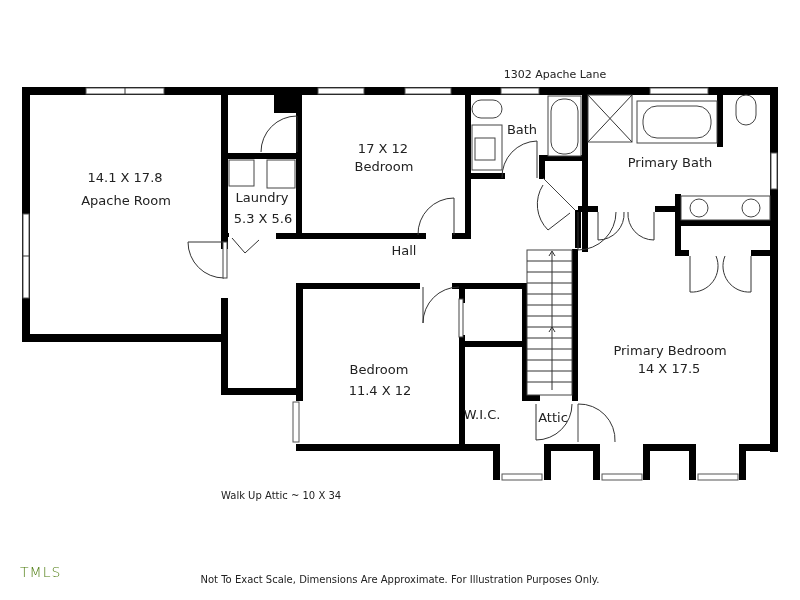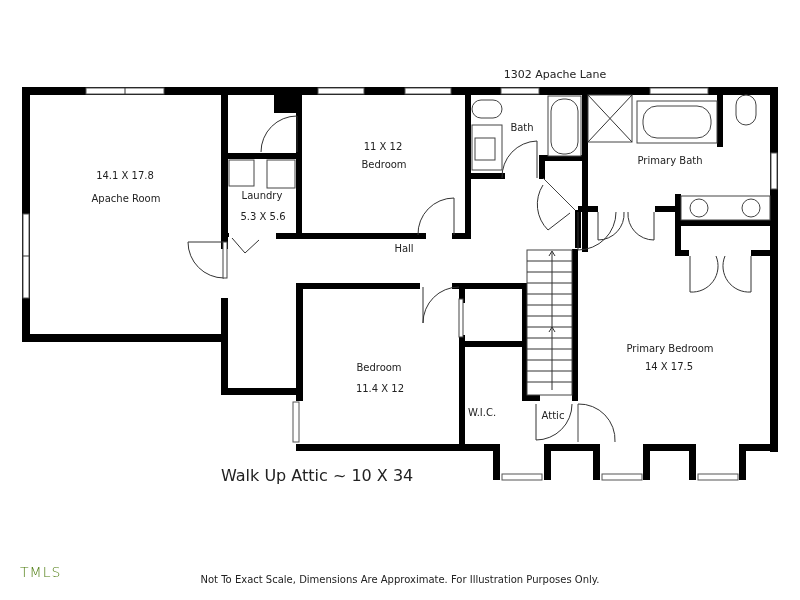--- a/index.html
+++ b/index.html
@@ -2,24 +2,24 @@
 <html><head>
 <meta charset="utf-8">
 <style>
   html, body { margin:0; padding:0; background:#ffffff; }
   body { width:800px; height:600px; position:relative; overflow:hidden; font-family:"DejaVu Sans", sans-serif; }
   #plan { position:absolute; left:0; top:0; width:800px; height:600px; }
   .wall { fill:#000000; }
   .win { fill:#ffffff; stroke:#555555; stroke-width:1; }
   .thin { fill:none; stroke:#333333; stroke-width:1; }
   .fix { fill:#ffffff; stroke:#444444; stroke-width:1; }
-  .lbl { position:absolute; font-size:10px; color:#222222; white-space:nowrap; transform:translateX(-50%); }
+  .lbl { position:absolute; font-size:13px; color:#222222; white-space:nowrap; transform:translateX(-50%); }
   .title { position:absolute; left:555px; top:68px; font-size:11px; color:#222222; transform:translateX(-50%); white-space:nowrap; }
   .footer { position:absolute; left:400px; top:574px; font-size:10px; color:#222222; transform:translateX(-50%); white-space:nowrap; }
-  .attic { position:absolute; left:221px; top:466px; font-size:16px; color:#222222; white-space:nowrap; }
+  .attic { position:absolute; left:221px; top:490px; font-size:10px; color:#222222; white-space:nowrap; }
   .logo { position:absolute; left:0px; top:564px; font-size:14px; color:#4d7c0f; letter-spacing:1px; font-weight:300;padding-left:20px; }
 </style>
 </head>
 <body>
 
 <svg id="plan" viewBox="0 0 800 600" xmlns="http://www.w3.org/2000/svg">
 
   <g>
     <rect class="wall" x="22" y="87" width="756" height="8"></rect>
     <rect class="wall" x="22" y="87" width="8" height="255"></rect>
@@ -183,21 +183,21 @@
 </svg>
 
 <div class="title">1302 Apache Lane</div>
 
 <div class="lbl" style="left:125px;top:170px;">14.1 X 17.8</div>
 <div class="lbl" style="left:126px;top:193px;">Apache Room</div>
 
 <div class="lbl" style="left:262px;top:190px;">Laundry</div>
 <div class="lbl" style="left:263px;top:211px;">5.3 X 5.6</div>
 
-<div class="lbl" style="left:383px;top:141px;">11 X 12</div>
+<div class="lbl" style="left:383px;top:141px;">17 X 12</div>
 <div class="lbl" style="left:384px;top:159px;">Bedroom</div>
 
 <div class="lbl" style="left:522px;top:122px;">Bath</div>
 <div class="lbl" style="left:670px;top:155px;text-align:center;">Primary Bath</div>
 <div class="lbl" style="left:404px;top:243px;">Hall</div>
 
 <div class="lbl" style="left:379px;top:362px;">Bedroom</div>
 <div class="lbl" style="left:380px;top:383px;">11.4 X 12</div>
 
 <div class="lbl" style="left:482px;top:407px;">W.I.C.</div>

